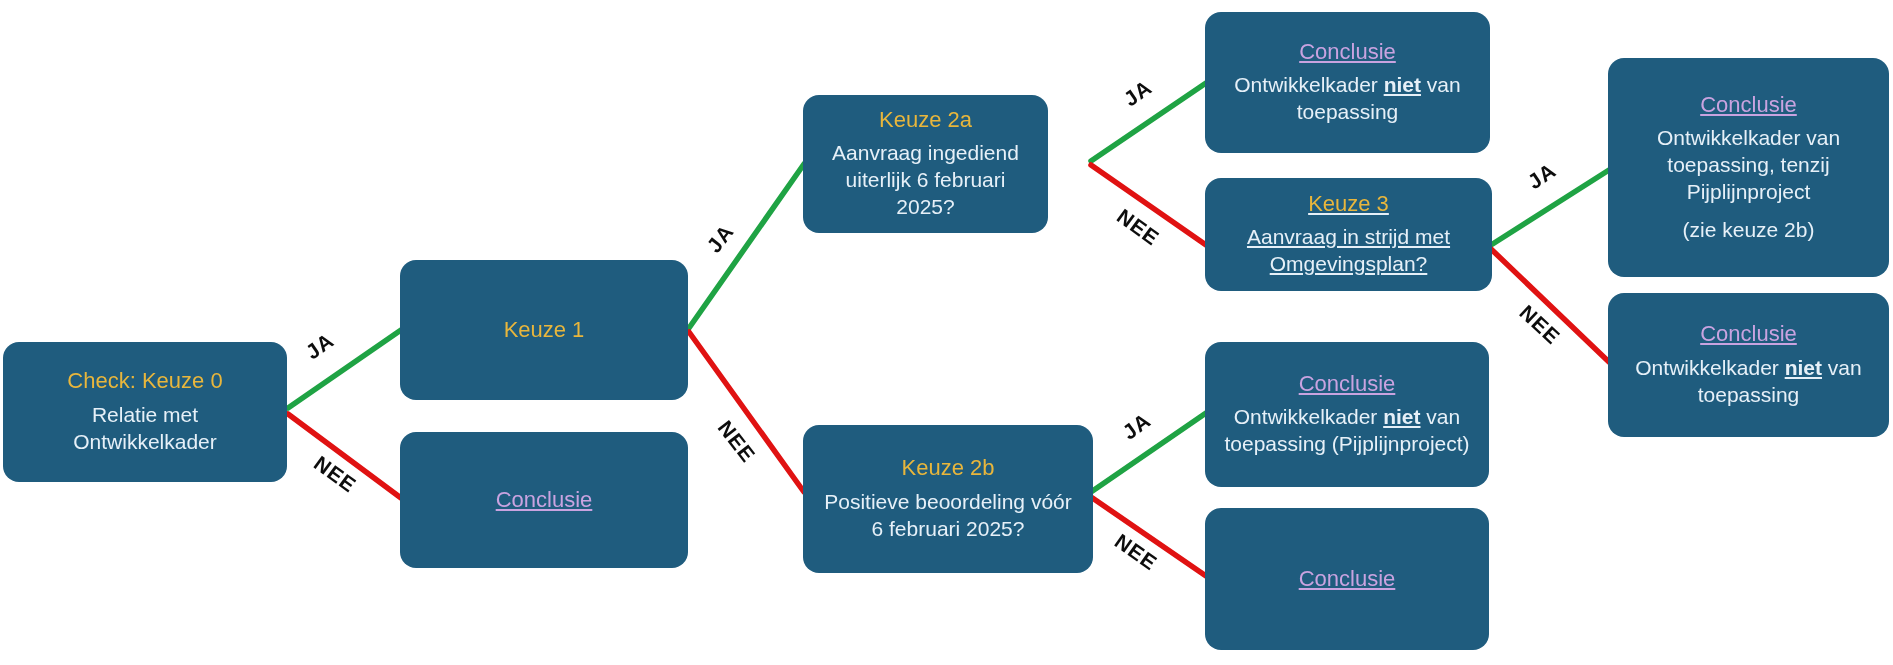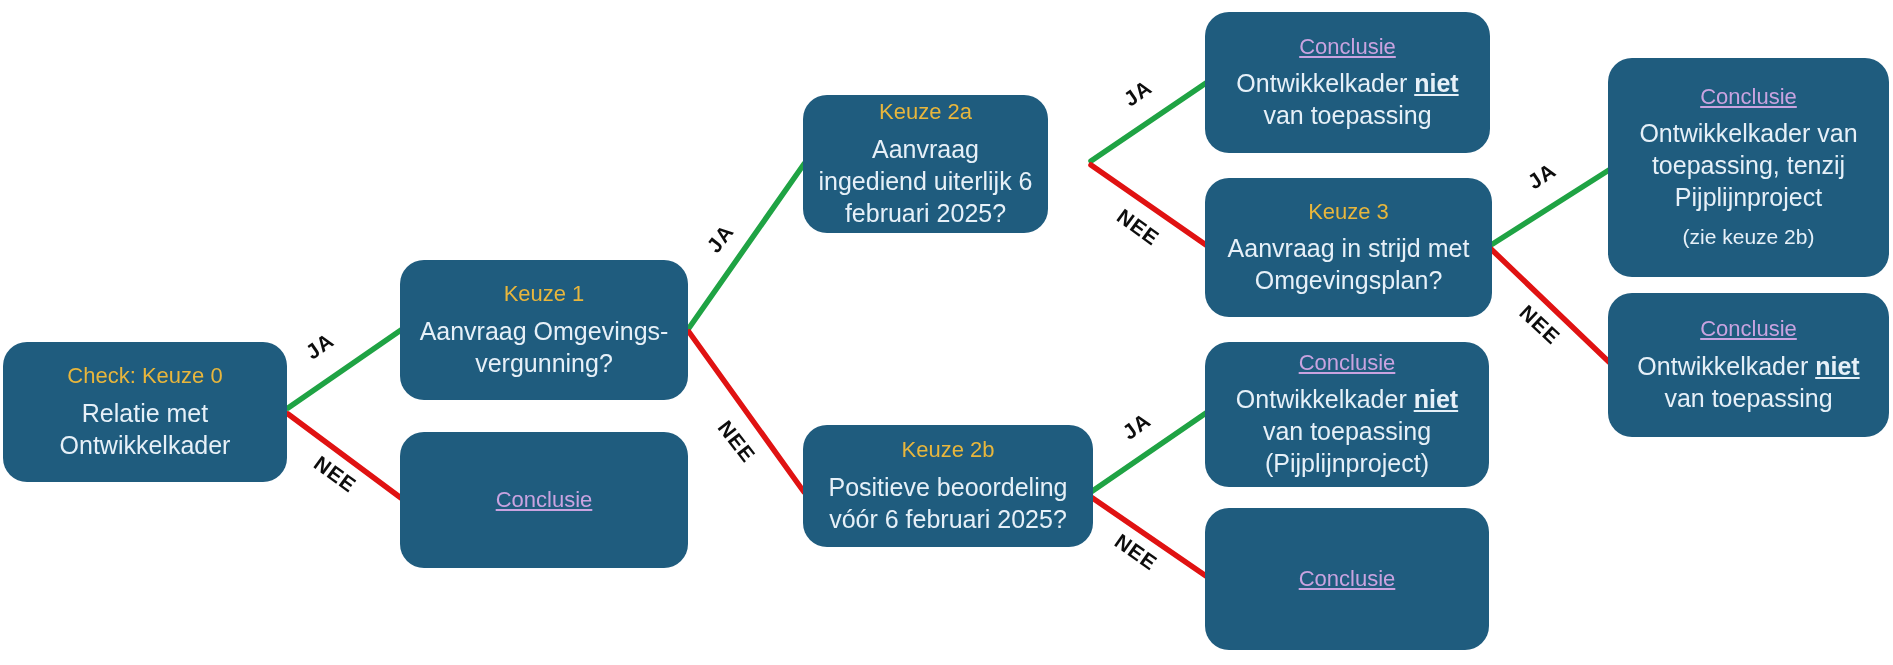--- a/index.html
+++ b/index.html
@@ -27,32 +27,32 @@
   .edge-no{stroke:var(--color-no);}
   .edge-label{
     font-family:"Liberation Sans", sans-serif;
     font-size:21px;font-weight:700;
     fill:var(--color-edge-label);
     letter-spacing:1px;
   }
   .node{
     position:absolute;
     background:var(--color-box);
-    border-radius:24px;
+    border-radius:16px;
     display:flex;flex-direction:column;
     justify-content:center;align-items:center;
     gap:7px;
     padding:10px 15px;
     text-align:center;
     color:var(--color-body);
   }
   .node-title{font-size:22px;line-height:1.2;}
   .title-keuze{color:var(--color-title-gold);}
   .title-conclusie{color:var(--color-conclusie);text-decoration:underline;}
-  .node-body{font-size:25px;line-height:1.28;color:var(--color-body);}
+  .node-body{font-size:21px;line-height:1.28;color:var(--color-body);}
   .node-body .em{font-weight:700;text-decoration:underline;}
   .node-body2{font-size:21px;line-height:1.28;color:var(--color-body);margin-top:4px;}
 </style>
 </head>
 <body>
 
 <div class="canvas">
 
   <svg class="edges" viewBox="0 0 1893 665" xmlns="http://www.w3.org/2000/svg">
     <line class="edge edge-yes" x1="288" y1="408" x2="401" y2="330"></line>
@@ -78,43 +78,42 @@
     <text class="edge-label" text-anchor="middle" transform="translate(1535,330) rotate(43)">NEE</text>
   </svg>
 
   <div class="node" style="left:3px;top:342px;width:284px;height:140px;">
     <div class="node-title title-keuze">Check: Keuze 0</div>
     <div class="node-body">Relatie met Ontwikkelkader</div>
   </div>
 
   <div class="node" style="left:400px;top:260px;width:288px;height:140px;">
     <div class="node-title title-keuze">Keuze 1</div>
-    <div class="node-body">Aanvraag Omgevings-vergunning?</div>
   </div>
 
   <div class="node" style="left:400px;top:432px;width:288px;height:136px;">
     <div class="node-title title-conclusie">Conclusie</div>
   </div>
 
   <div class="node" style="left:803px;top:95px;width:245px;height:138px;">
     <div class="node-title title-keuze">Keuze 2a</div>
     <div class="node-body">Aanvraag ingediend uiterlijk 6 februari 2025?</div>
   </div>
 
-  <div class="node" style="left:803px;top:425px;width:290px;height:122px;">
+  <div class="node" style="left:803px;top:425px;width:290px;height:148px;">
     <div class="node-title title-keuze">Keuze 2b</div>
     <div class="node-body">Positieve beoordeling vóór 6 februari 2025?</div>
   </div>
 
   <div class="node" style="left:1205px;top:12px;width:285px;height:141px;">
     <div class="node-title title-conclusie">Conclusie</div>
     <div class="node-body"><span>Ontwikkelkader </span><span class="em">niet</span><span> van toepassing</span></div>
   </div>
 
-  <div class="node" style="left:1205px;top:178px;width:287px;height:139px;">
+  <div class="node" style="left:1205px;top:178px;width:287px;height:113px;text-decoration:underline;">
     <div class="node-title title-keuze">Keuze 3</div>
     <div class="node-body">Aanvraag in strijd met Omgevingsplan?</div>
   </div>
 
   <div class="node" style="left:1205px;top:342px;width:284px;height:145px;">
     <div class="node-title title-conclusie">Conclusie</div>
     <div class="node-body"><span>Ontwikkelkader </span><span class="em">niet</span><span> van toepassing (Pijplijnproject)</span></div>
   </div>
 
   <div class="node" style="left:1205px;top:508px;width:284px;height:142px;">

